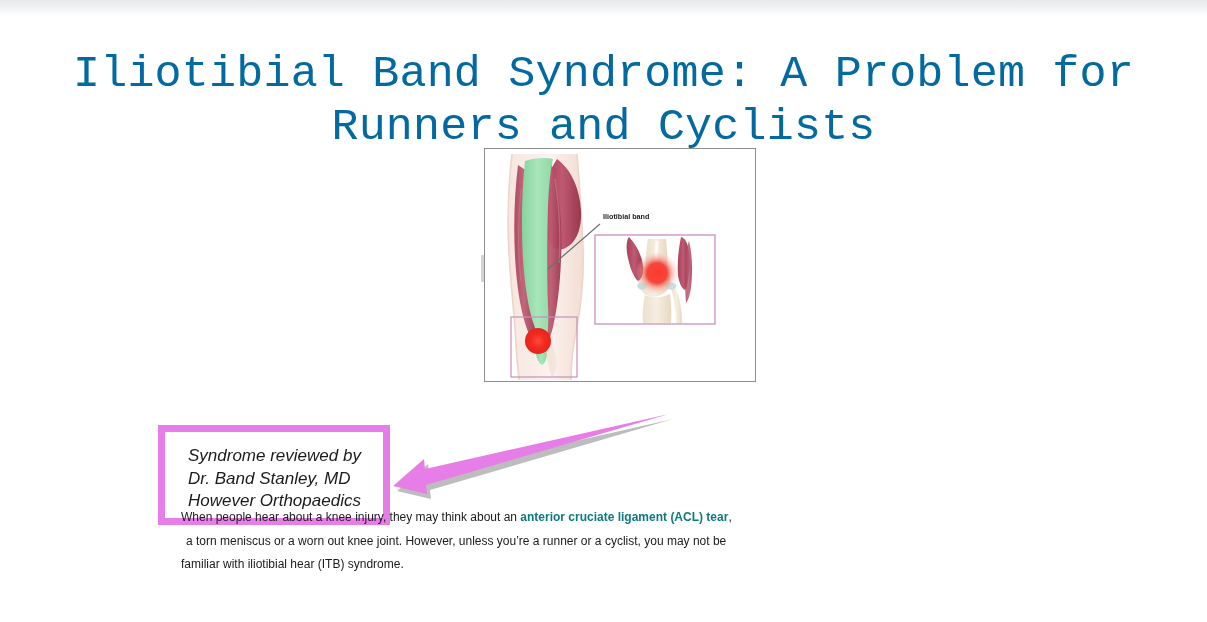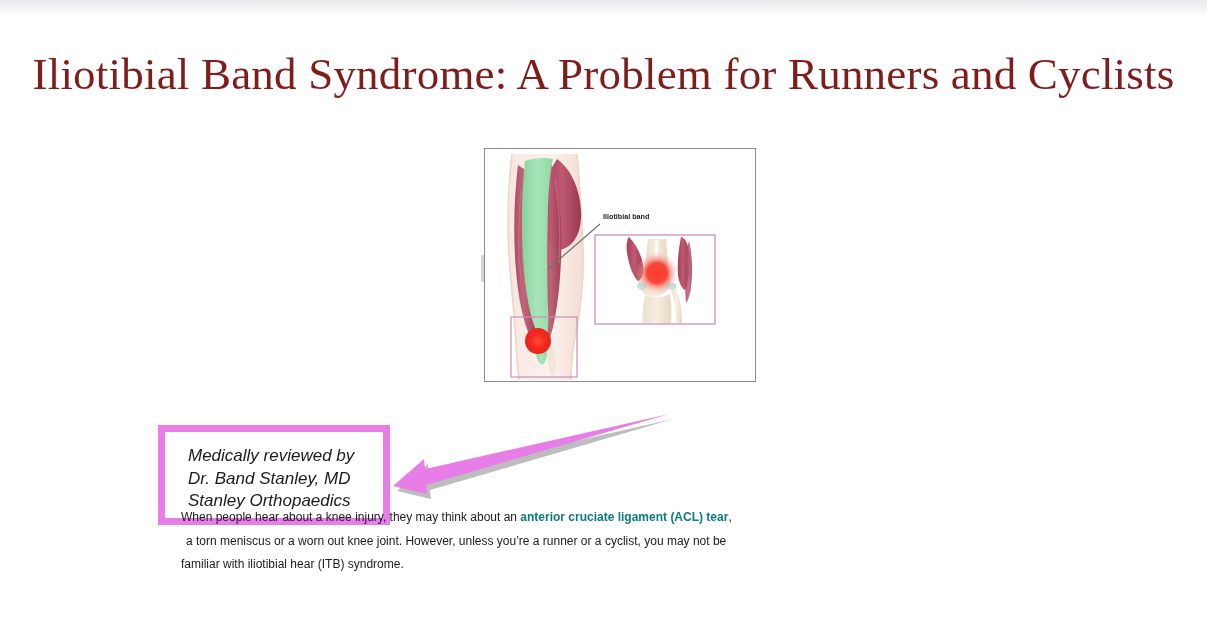--- a/index.html
+++ b/index.html
@@ -24,24 +24,24 @@
     height: 16px;
     background: linear-gradient(to bottom, #e8e9ea 0%, #eeeff0 35%, #f7f7f8 70%, #ffffff 100%);
   }
 
   
   #page-title {
     position: absolute;
     left: 0; top: 18px;
     width: 1207px;
     text-align: center;
-    font-family: Liberation Serif, serif;
+    font-family: Liberation Mono, monospace;
     font-size: 45px;
     line-height: 53px;
-    color: #7f1d1d;
+    color: #0369a1;
     letter-spacing: 0.2px;
     font-weight: 400;
   }
 
   
   #figure-frame {
     position: absolute;
     left: 484px;
     top: 148px;
     width: 272px;
@@ -226,23 +226,23 @@
         <path d="M172,92 C171,104 171,116 172,128" fill="none" stroke="#ffffff" stroke-width="3.2" opacity="0.75"></path>
 
         <circle cx="172" cy="124" r="21" fill="url(#painGradSoft)"></circle>
       </g>
     </g>
   </svg>
 </div>
 
 <div id="reviewer-box">
   <div id="reviewer-box-inner">
-    <div>Medically reviewed by</div>
+    <div>Syndrome reviewed by</div>
     <div>Dr. Band Stanley, MD</div>
-    <div>Stanley Orthopaedics</div>
+    <div>However Orthopaedics</div>
   </div>
 </div>
 
 <svg id="callout-arrow" viewBox="0 0 285 95">
 
   <path d="M284,8 L44,80 L44,80 L43,79 L43,79 L284,8 Z" fill="none"></path>
   <g transform="translate(4,5)" opacity="0.45">
     <path d="M281,2
              L38,73
              L39,82

